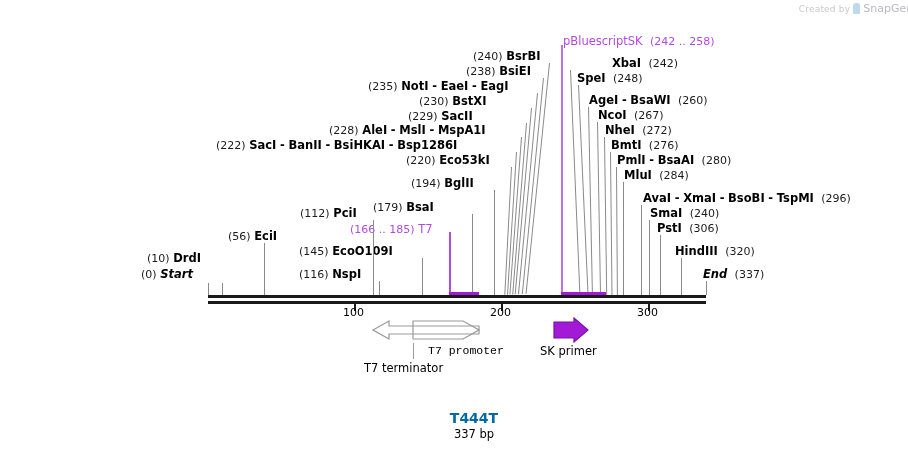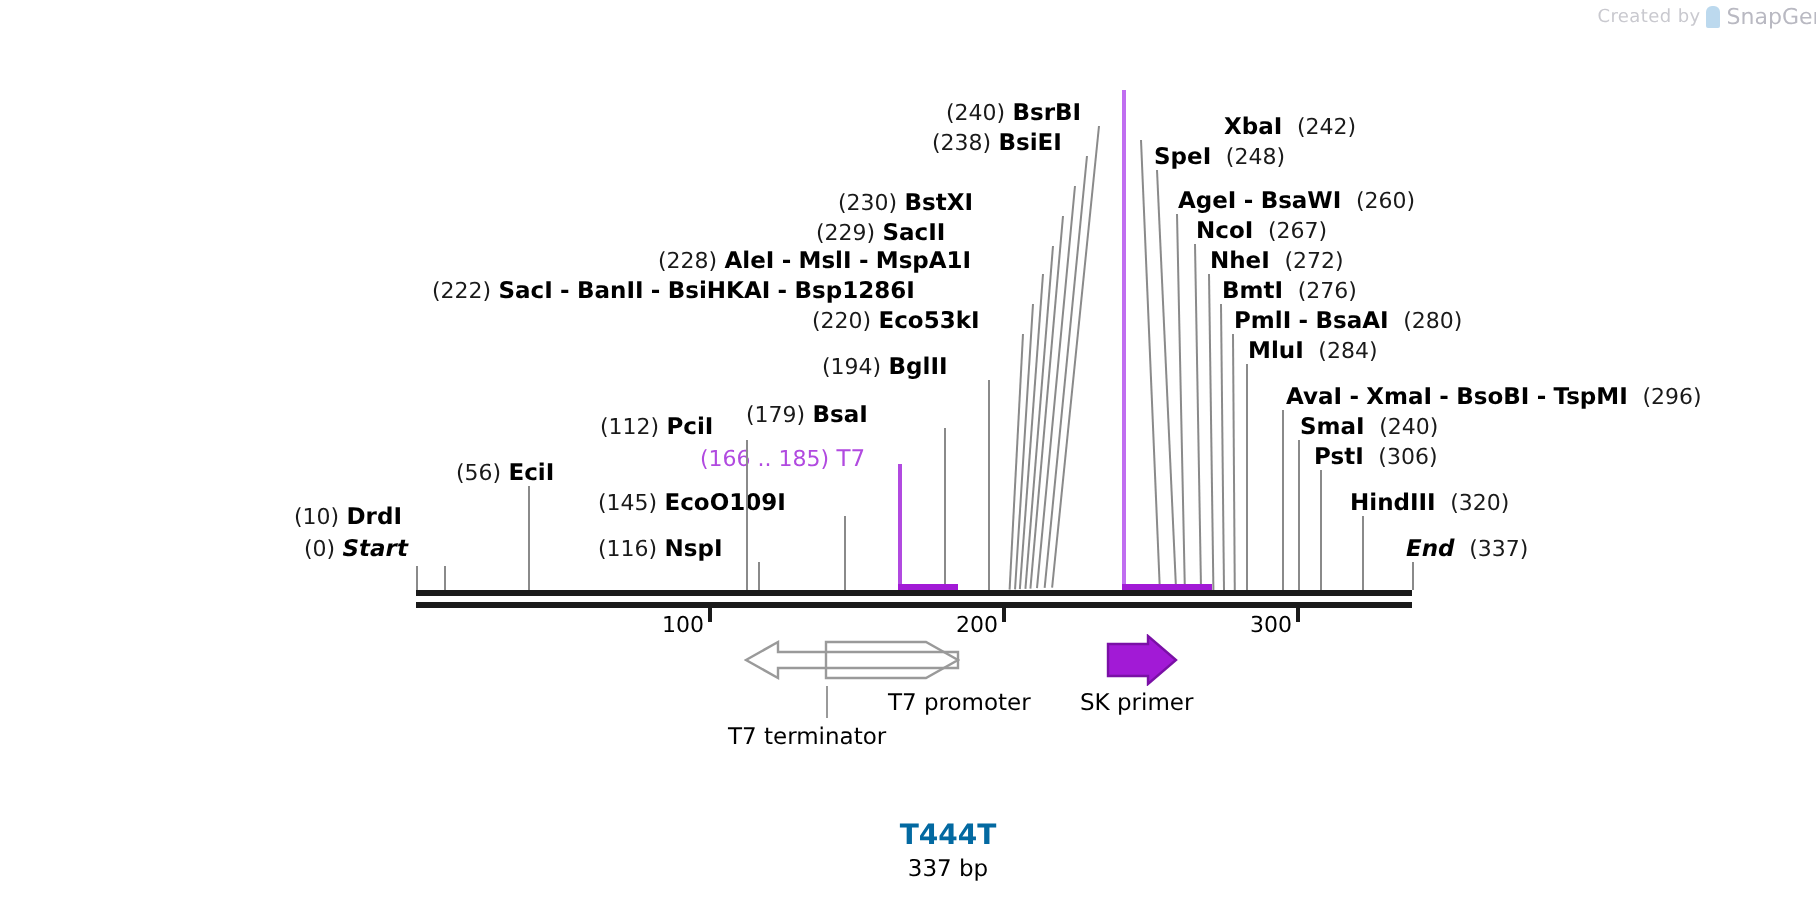--- a/index.html
+++ b/index.html
@@ -31,21 +31,21 @@
   .lbl.purple,.lbl.purple .pos,.lbl.purple .enz{color:#b14ae0;font-weight:400;}
   .lbl.purple .enz{font-weight:400;}
 
   
   .tick{position:absolute;background:#8a8a8a;width:1px;transform-origin:top center;}
 
   
   #backbone{position:absolute;left:208px;top:295px;width:498px;height:3px;background:#1a1a1a;}
   #ruler-line{position:absolute;left:208px;top:301px;width:498px;height:3px;background:#1a1a1a;}
   .rtick{position:absolute;width:2px;height:7px;background:#1a1a1a;top:304px;}
-  .rlab{position:absolute;top:306px;font-size:11px;color:#000;transform:translateX(-100%);padding-right:2px;}
+  .rlab{position:absolute;top:306px;font-size:11px;color:#000;transform:translateX(-100%);padding-right:2px;margin-left:12px;}
 
   
   .featbar{position:absolute;height:3px;background:#a21ad6;top:292px;}
   .featstem{position:absolute;width:2px;background:#c06ef0;}
 
   
   .arrow-wrap{position:absolute;}
   .featlabel{position:absolute;font-size:11.5px;color:#000;white-space:nowrap;}
   .leader{position:absolute;width:1px;background:#9a9a9a;}
 
@@ -56,36 +56,38 @@
 <body>
 
 <div class="map">
 
   <div id="watermark">
     <span>Created by</span>
     <span class="sg-mark"></span>
     <span class="sg-name">SnapGene</span>
   </div>
 
-  <div class="lbl italic" style="left:152px;top:268px;text-align:right;"><span class="pos">(0)</span> <span class="enz">Start</span></div>
+  <div class="lbl italic" style="left:141px;top:268px;text-align:right;"><span class="pos">(0)</span> <span class="enz">Start</span></div>
   <div class="lbl" style="left:147px;top:252px;"><span class="pos">(10)</span> <span class="enz">DrdI</span></div>
   <div class="lbl" style="left:228px;top:230px;"><span class="pos">(56)</span> <span class="enz">EciI</span></div>
   <div class="lbl" style="left:300px;top:207px;"><span class="pos">(112)</span> <span class="enz">PciI</span></div>
   <div class="lbl" style="left:299px;top:268px;"><span class="pos">(116)</span> <span class="enz">NspI</span></div>
   <div class="lbl" style="left:299px;top:245px;"><span class="pos">(145)</span> <span class="enz">EcoO109I</span></div>
   <div class="lbl purple" style="left:350px;top:223px;"><span class="pos">(166 .. 185)</span> <span class="enz">T7</span></div>
   <div class="lbl" style="left:373px;top:201px;"><span class="pos">(179)</span> <span class="enz">BsaI</span></div>
   <div class="lbl" style="left:411px;top:177px;"><span class="pos">(194)</span> <span class="enz">BglII</span></div>
   <div class="lbl" style="left:406px;top:154px;"><span class="pos">(220)</span> <span class="enz">Eco53kI</span></div>
   <div class="lbl" style="left:216px;top:139px;"><span class="pos">(222)</span> <span class="enz">SacI</span> <span class="dash">-</span> <span class="enz">BanII</span> <span class="dash">-</span> <span class="enz">BsiHKAI</span> <span class="dash">-</span> <span class="enz">Bsp1286I</span></div>
   <div class="lbl" style="left:329px;top:124px;"><span class="pos">(228)</span> <span class="enz">AleI</span> <span class="dash">-</span> <span class="enz">MslI</span> <span class="dash">-</span> <span class="enz">MspA1I</span></div>
   <div class="lbl" style="left:408px;top:110px;"><span class="pos">(229)</span> <span class="enz">SacII</span></div>
   <div class="lbl" style="left:419px;top:95px;"><span class="pos">(230)</span> <span class="enz">BstXI</span></div>
+  <div class="lbl" style="left:368px;top:80px;"><span class="pos">(235)</span> <span class="enz">NotI</span> <span class="dash">-</span> <span class="enz">EaeI</span> <span class="dash">-</span> <span class="enz">EagI</span></div>
   <div class="lbl" style="left:466px;top:65px;"><span class="pos">(238)</span> <span class="enz">BsiEI</span></div>
   <div class="lbl" style="left:473px;top:50px;"><span class="pos">(240)</span> <span class="enz">BsrBI</span></div>
+  <div class="lbl purple" style="left:563px;top:35px;"><span class="enz">pBluescriptSK</span> &nbsp;<span class="pos">(242 .. 258)</span></div>
   <div class="lbl" style="left:572px;top:57px;margin-left:40px;"><span class="enz">XbaI</span> &nbsp;<span class="pos">(242)</span></div>
   <div class="lbl" style="left:577px;top:72px;"><span class="enz">SpeI</span> &nbsp;<span class="pos">(248)</span></div>
   <div class="lbl" style="left:589px;top:94px;"><span class="enz">AgeI</span> <span class="dash">-</span> <span class="enz">BsaWI</span> &nbsp;<span class="pos">(260)</span></div>
   <div class="lbl" style="left:598px;top:109px;"><span class="enz">NcoI</span> &nbsp;<span class="pos">(267)</span></div>
   <div class="lbl" style="left:605px;top:124px;"><span class="enz">NheI</span> &nbsp;<span class="pos">(272)</span></div>
   <div class="lbl" style="left:611px;top:139px;"><span class="enz">BmtI</span> &nbsp;<span class="pos">(276)</span></div>
   <div class="lbl" style="left:617px;top:154px;"><span class="enz">PmlI</span> <span class="dash">-</span> <span class="enz">BsaAI</span> &nbsp;<span class="pos">(280)</span></div>
   <div class="lbl" style="left:624px;top:169px;"><span class="enz">MluI</span> &nbsp;<span class="pos">(284)</span></div>
   <div class="lbl" style="left:643px;top:192px;"><span class="enz">AvaI</span> <span class="dash">-</span> <span class="enz">XmaI</span> <span class="dash">-</span> <span class="enz">BsoBI</span> <span class="dash">-</span> <span class="enz">TspMI</span> &nbsp;<span class="pos">(296)</span></div>
   <div class="lbl" style="left:650px;top:207px;"><span class="enz">SmaI</span> &nbsp;<span class="pos">(240)</span></div>
@@ -153,19 +155,19 @@
     </svg>
   </div>
   <div class="arrow-wrap" style="left:553px;top:317px;">
     <svg width="36" height="26" viewBox="0 0 36 26">
       <polygon points="1,5 21,5 21,1 35,13 21,25 21,21 1,21" fill="#a21ad6" stroke="#7a10a6" stroke-width="1.2" stroke-linejoin="miter"></polygon>
     </svg>
   </div>
 
   <div class="leader" style="left:413px;top:343px;height:16px;"></div>
   <div class="featlabel" style="left:364px;top:361px;">T7 terminator</div>
-  <div class="featlabel" style="left:444px;top:344px;">T7 promoter</div>
+  <div class="featlabel" style="left:428px;top:344px;font-family:Liberation Mono, monospace;">T7 promoter</div>
   <div class="featlabel" style="left:540px;top:344px;">SK primer</div>
 
   <div id="title">T444T</div>
   <div id="subtitle">337 bp</div>
 
 </div>
 
 </body></html>

